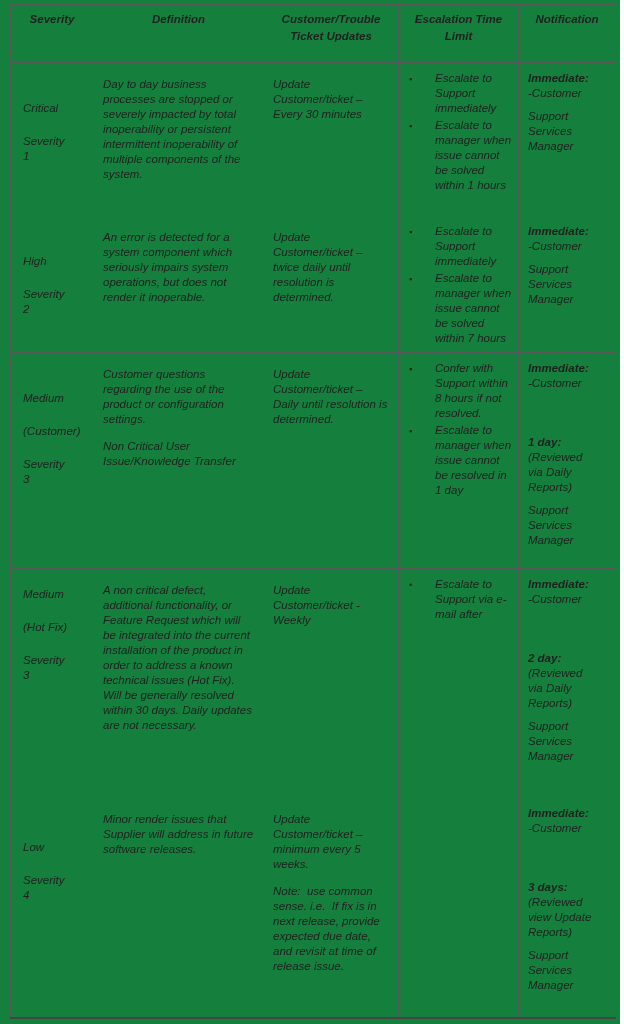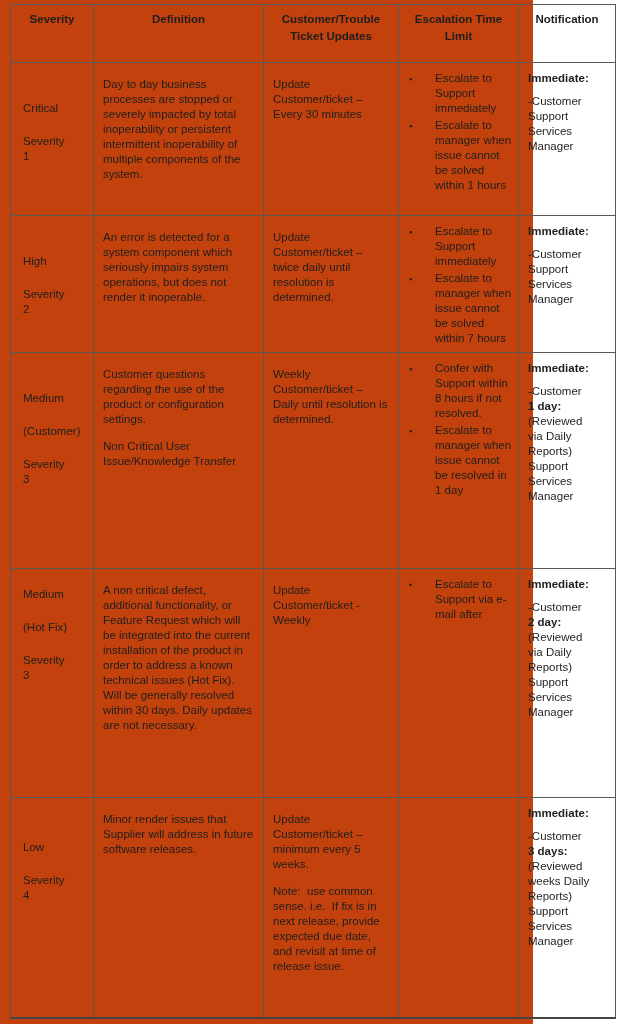--- a/index.html
+++ b/index.html
@@ -3,21 +3,21 @@
 <meta charset="utf-8">
 <style>
   * { box-sizing: border-box; }
   html, body { margin: 0; padding: 0; }
   body {
     width: 624px; height: 1024px;
     background: #ffffff;
     font-family: "Liberation Sans", "DejaVu Sans", sans-serif;
     color: #1f1f1f;
   }
-  .page { position: relative; width: 533px; height: 1024px; background: #c2410c; }
+  .page { position: relative; width: 620px; height: 1024px; background: #15803d; font-style: italic; }
   table.sev-table {
     position: absolute; left: 10px; top: 4px;
     width: 605px;
     border-collapse: collapse;
     table-layout: fixed;
     border: 1px solid #595959;
     border-bottom: 2px solid #454545;
   }
   td, th {
     border: 1px solid #595959;
@@ -57,23 +57,23 @@
 
   
   td.esc { padding: 8px 4px 4px 10px; }
   .esc-item { display: flex; margin-bottom: 2px; }
   .esc-bullet { flex: 0 0 26px; font-size: 9px; line-height: 15px; padding-top: 1px; }
   .esc-text { flex: 1 1 auto; }
 
   
   td.notif { padding: 8px 16px 4px 9px; }
   td.notif .bold { font-weight: bold; }
-  .notif-customer { margin-top: 8px; }
-  .gap-review { }
-  .notif-manager { margin-top: 0; }
+  .notif-customer { margin-top: 0; }
+  .gap-review { margin-top: 44px; }
+  .notif-manager { margin-top: 8px; }
 </style>
 </head>
 <body>
 
 <div class="page">
   <table class="sev-table">
     <colgroup>
       <col style="width:83px">
         <col style="width:170px">
         <col style="width:135px">
@@ -150,21 +150,21 @@
       <td class="sev pad-a">
         <p>Medium</p>
         <p>(Customer)</p>
         <p>Severity 3</p>
       </td>
       <td class="body-cell">
         <p>Customer questions regarding the use of the product or configuration settings.</p>
         <p>Non Critical User Issue/Knowledge Transfer</p>
       </td>
       <td class="body-cell updates">
-        <p>Weekly Customer/ticket – Daily until resolution is determined.</p>
+        <p>Update Customer/ticket – Daily until resolution is determined.</p>
       </td>
       <td class="esc">
         <div class="esc-item">
           <span class="esc-bullet">▪</span>
           <span class="esc-text">Confer with Support within 8 hours if not resolved.</span>
         </div>
         <div class="esc-item">
           <span class="esc-bullet">▪</span>
           <span class="esc-text">Escalate to manager when issue cannot be resolved in 1 day</span>
         </div>
@@ -215,19 +215,19 @@
       </td>
       <td class="body-cell updates">
         <p>Update Customer/ticket – minimum every 5 weeks.</p>
         <p>Note:  use common sense. i.e.  If fix is in next release, provide expected due date, and revisit at time of release issue.</p>
       </td>
       <td class="esc"></td>
       <td class="notif">
         <div class="bold">Immediate:</div>
         <div class="notif-customer">-Customer</div>
         <div class="bold gap-review">3 days:</div>
-        <div>(Reviewed weeks Daily Reports)</div>
+        <div>(Reviewed view Update Reports)</div>
         <div class="notif-manager">Support Services Manager</div>
       </td>
     </tr>
   </tbody>
     </table>
 </div>
 
 </body></html>

